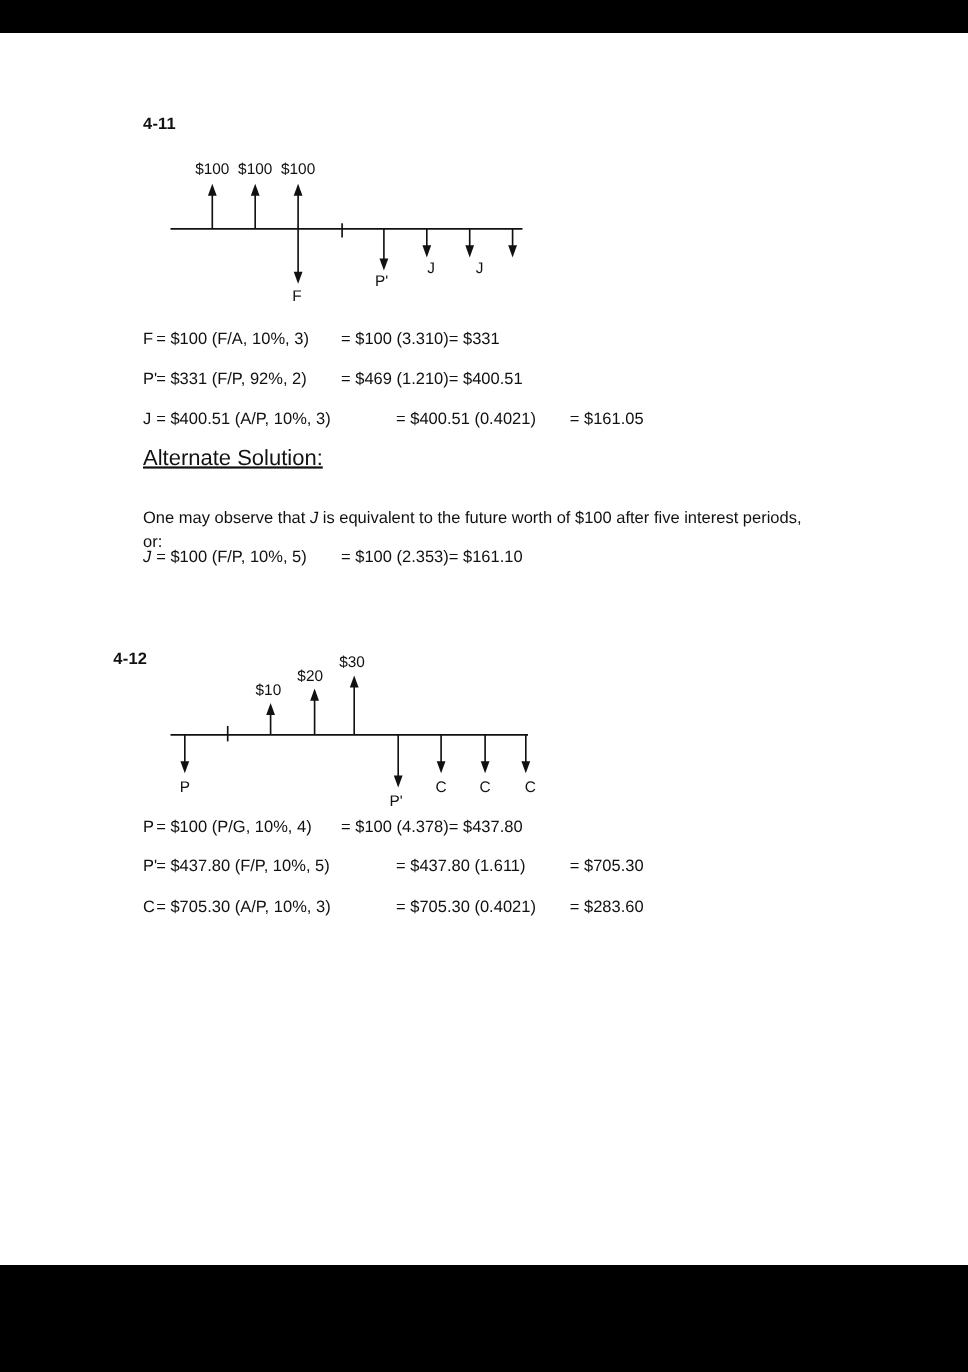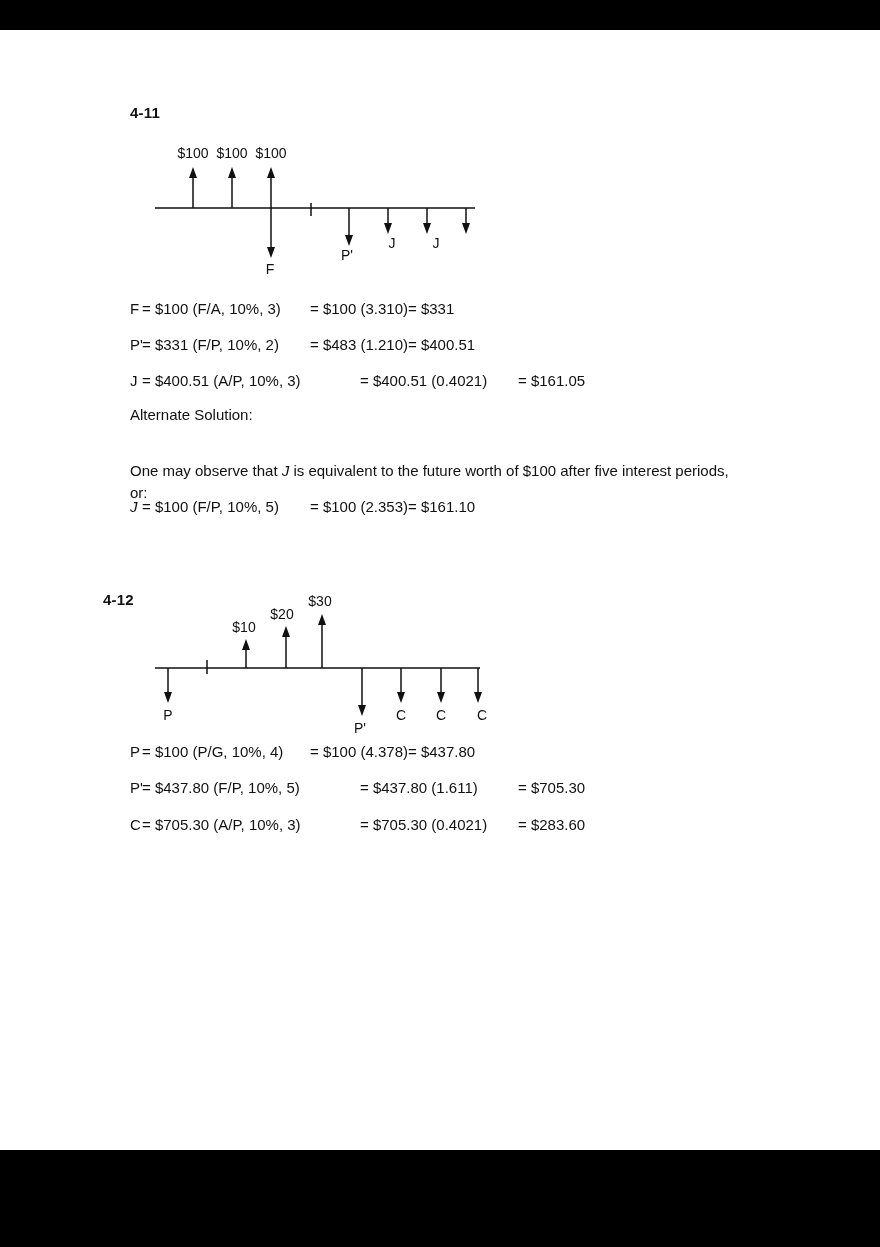--- a/index.html
+++ b/index.html
@@ -26,21 +26,21 @@
     position:absolute; left:130px; width:700px; height:20px;
     font-size:15px;
   }
   .eq-row .ev { position:absolute; left:0; }
   .eq-row .ea { position:absolute; left:12px; }
   .eq-row .eb { position:absolute; left:180px; }
   .eq-row .ec { position:absolute; left:388px; }
   .eq-row.wide .eb { left:230px; }
   .eq-row.italic-var .ev { font-style:italic; }
 
-  .alt-heading { position:absolute; left:130px; top:406px; font-size:15px; }
+  .alt-heading { position:absolute; left:130px; top:406px; font-size:20px;text-decoration:underline; }
 
   .note {
     position:absolute; left:130px; top:460px; width:690px;
     font-size:15px; line-height:22px;
   }
   .note em { font-style:italic; }
 
   svg.diagram { position:absolute; overflow:visible; }
   svg text {
     font-family:"Liberation Sans", sans-serif;
@@ -109,22 +109,22 @@
 </svg>
 
 <div class="eq-row" style="top:300px">
   <span class="ev">F</span>
   <span class="ea">= $100 (F/A, 10%, 3)</span>
   <span class="eb">= $100 (3.310)= $331</span>
   <span class="ec"></span>
 </div>
 <div class="eq-row" style="top:336px">
   <span class="ev">P'</span>
-  <span class="ea">= $331 (F/P, 10%, 2)</span>
-  <span class="eb">= $483 (1.210)= $400.51</span>
+  <span class="ea">= $331 (F/P, 92%, 2)</span>
+  <span class="eb">= $469 (1.210)= $400.51</span>
   <span class="ec"></span>
 </div>
 <div class="eq-row wide" style="top:372px">
   <span class="ev">J</span>
   <span class="ea">= $400.51 (A/P, 10%, 3)</span>
   <span class="eb">= $400.51 (0.4021)</span>
   <span class="ec">= $161.05</span>
 </div>
 
 <div class="alt-heading">Alternate Solution:</div>

